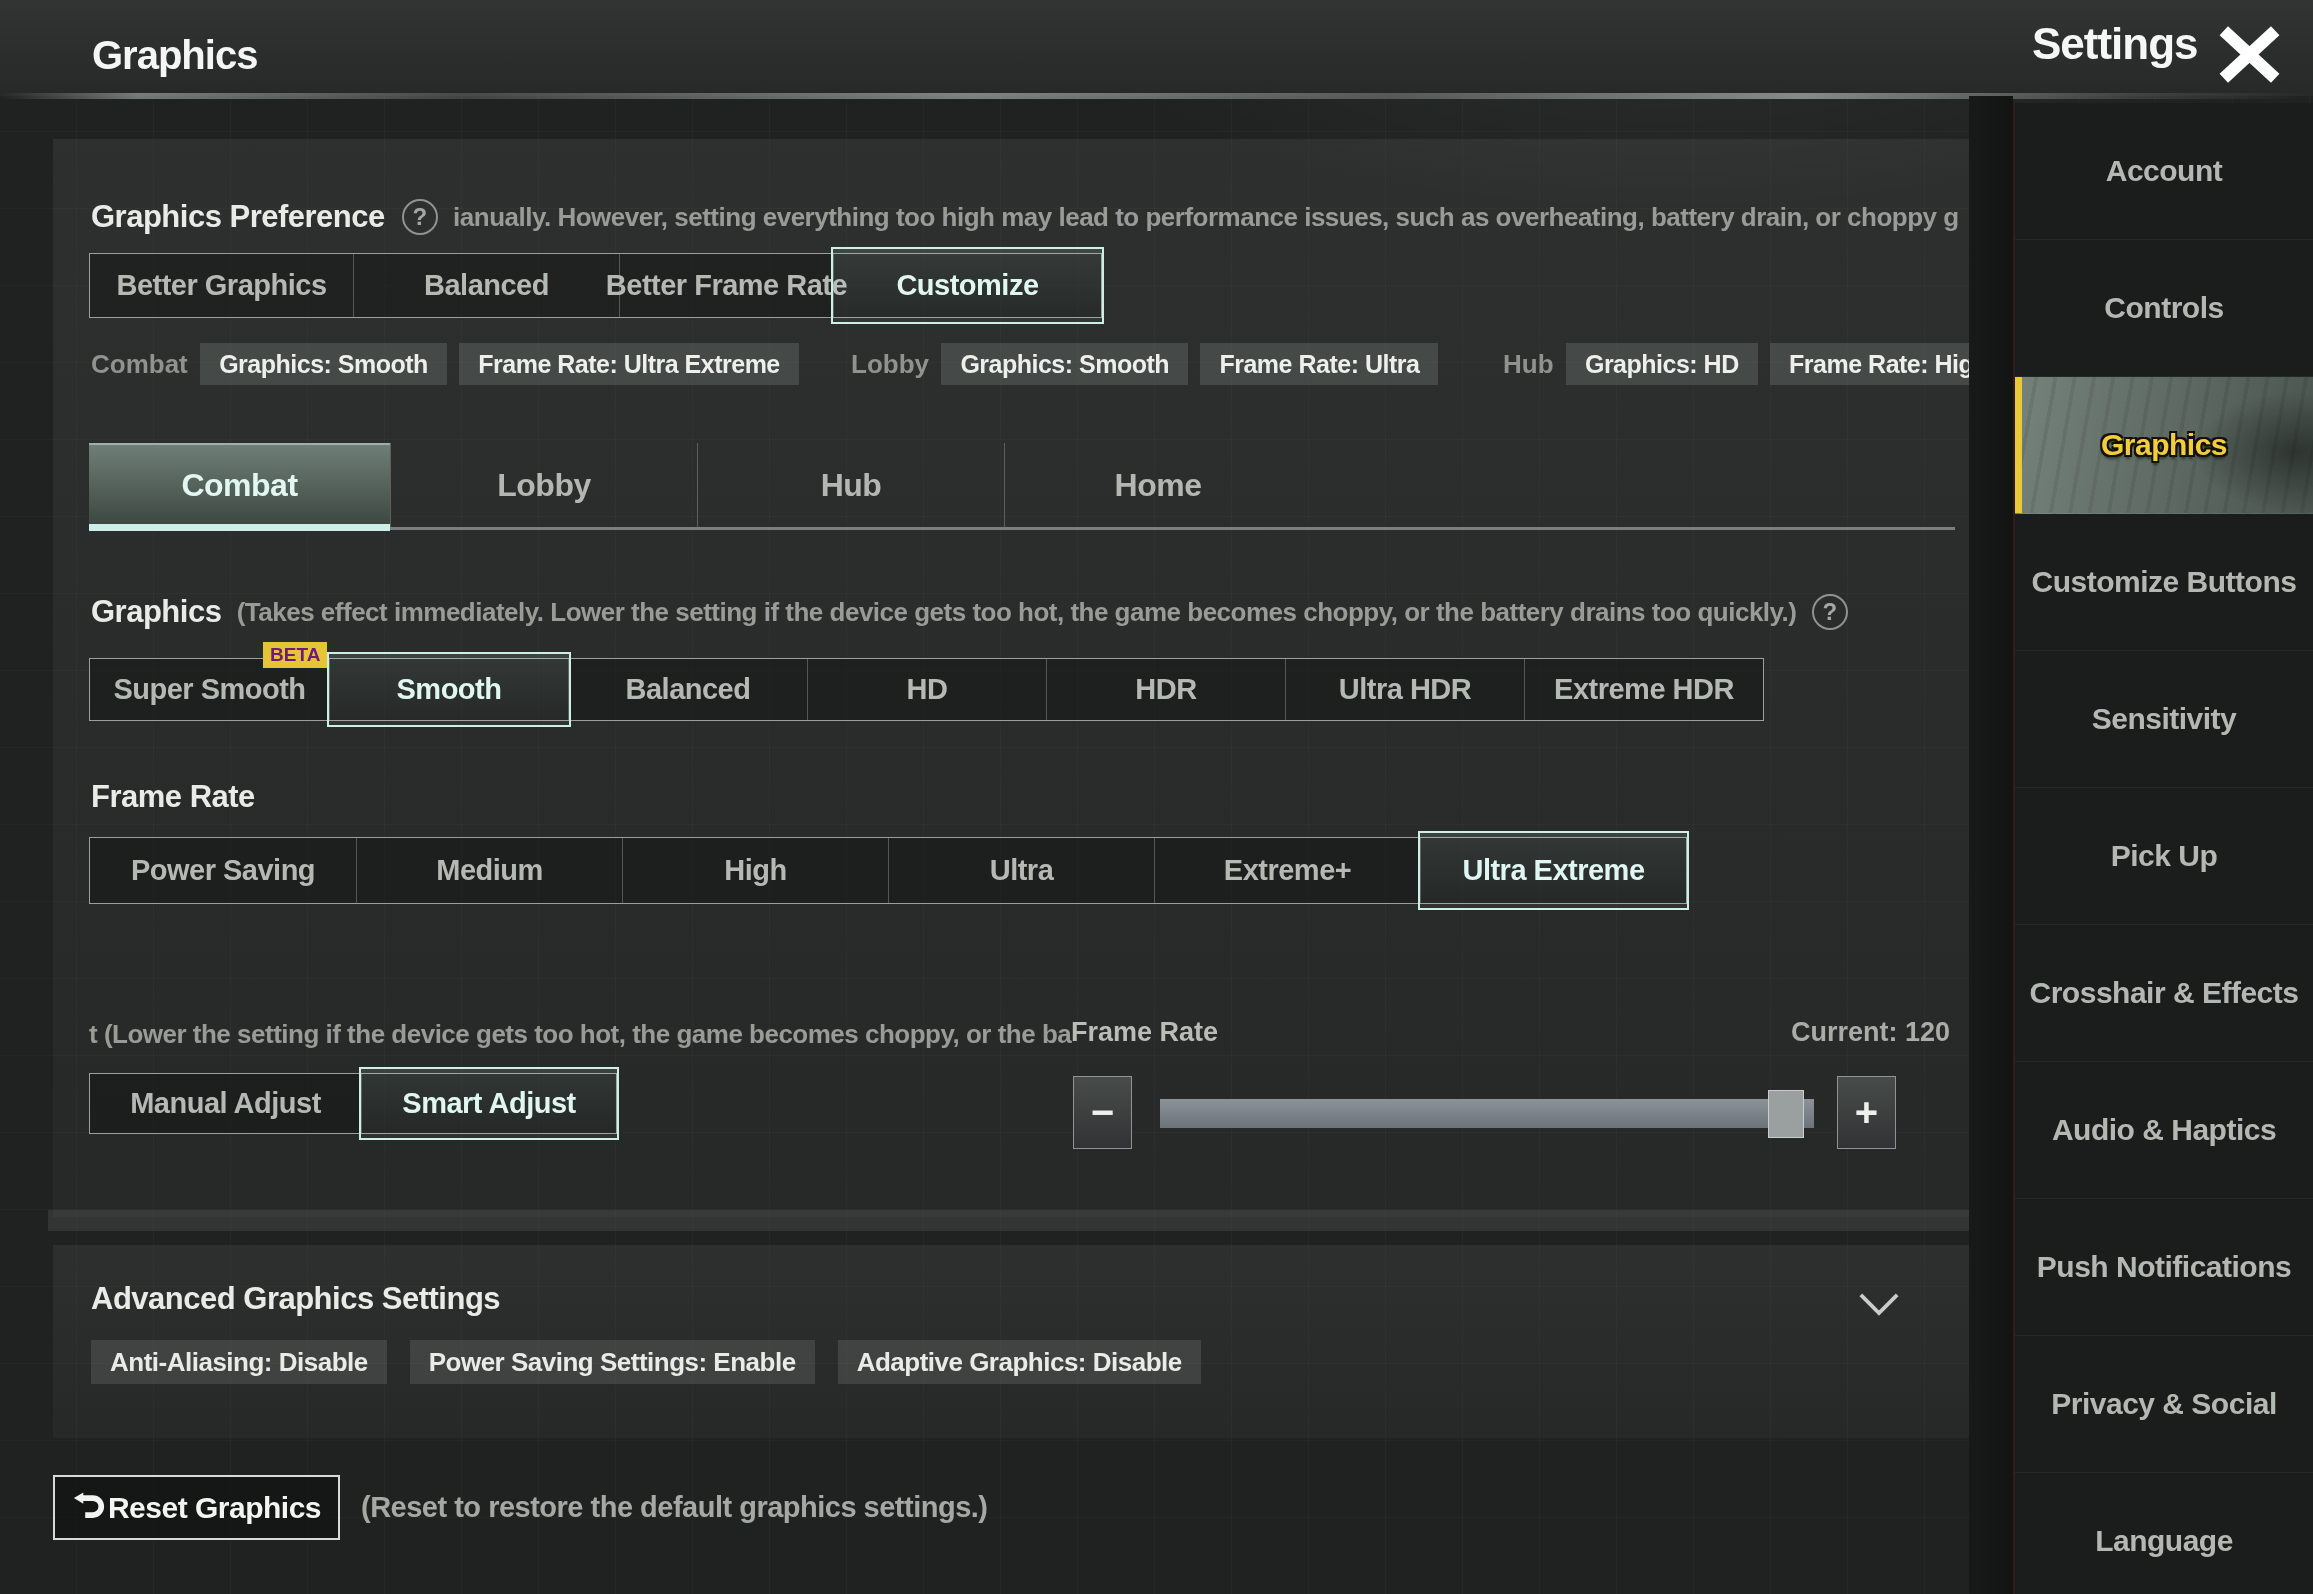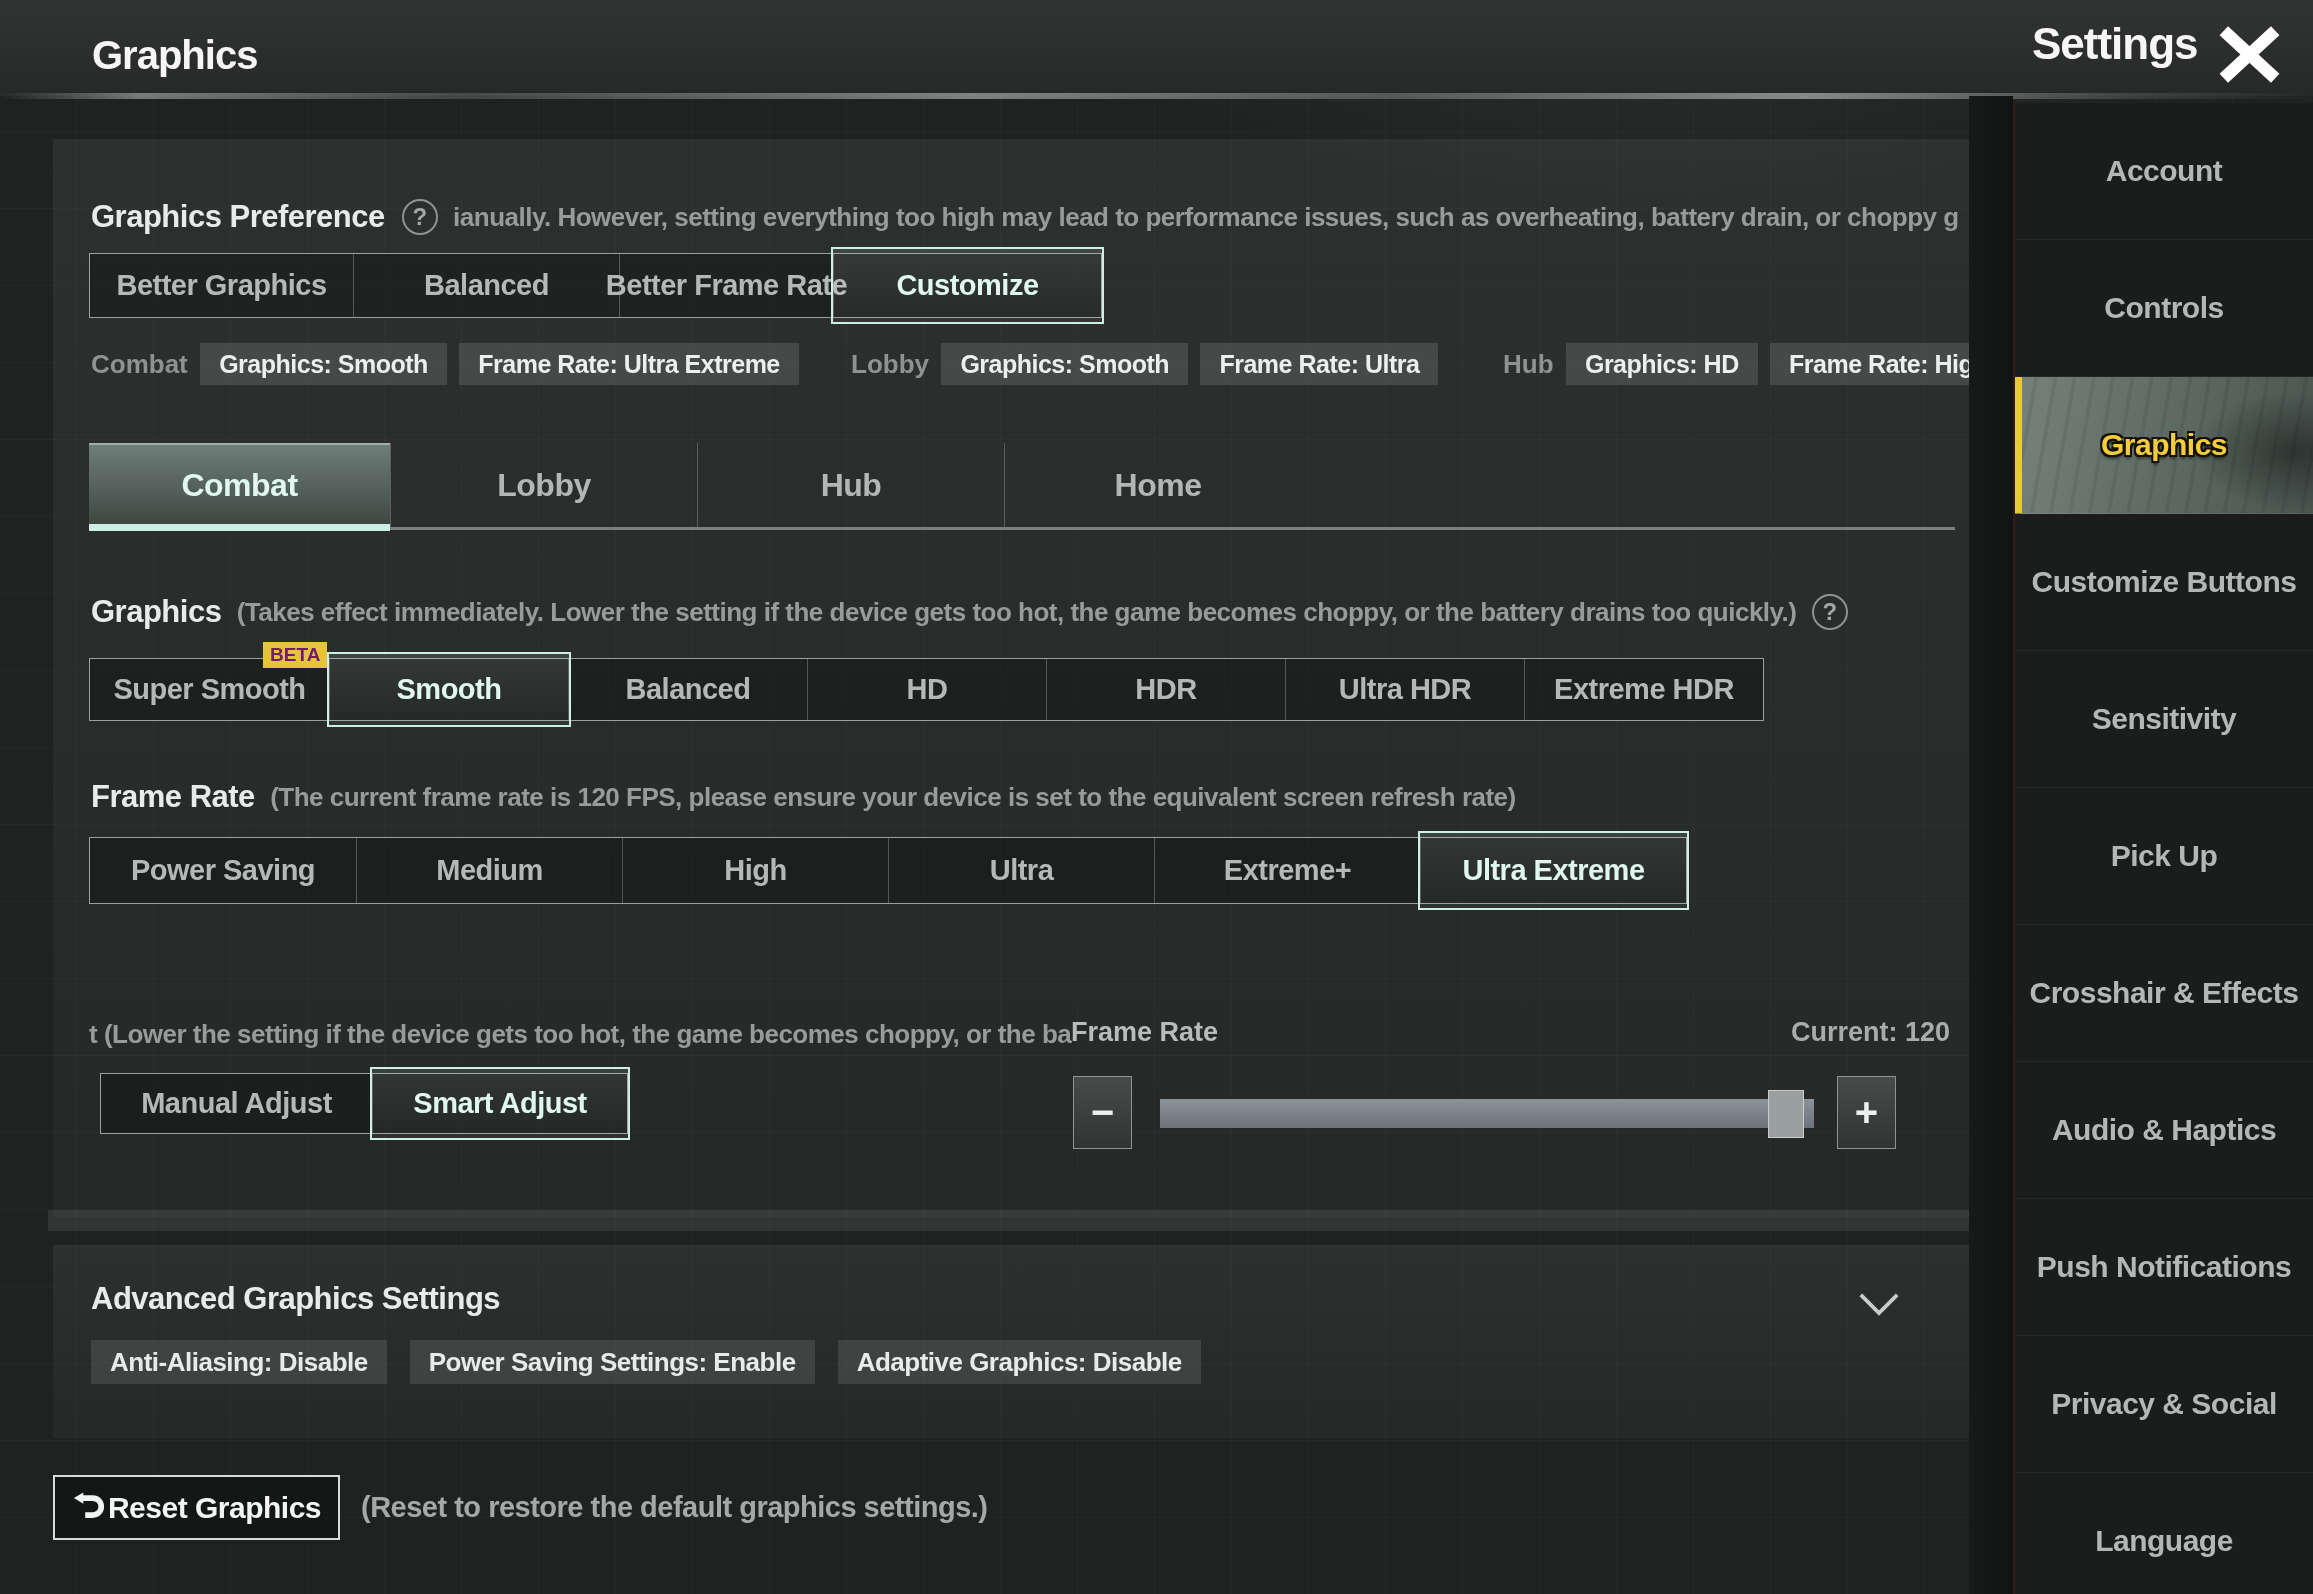--- a/index.html
+++ b/index.html
@@ -162,37 +162,36 @@
     <div class="seg selected" style="width:239px;">Smooth</div>
     <div class="seg" style="width:239px;">Balanced</div>
     <div class="seg" style="width:239px;">HD</div>
     <div class="seg" style="width:239px;">HDR</div>
     <div class="seg" style="width:239px;">Ultra HDR</div>
     <div class="seg" style="width:239px;">Extreme HDR</div>
   </div>
 
   <div class="abs row" style="left:91px;top:774px;height:46px;">
     <div class="sec-label">Frame Rate</div>
-    <div class="hint" style="margin-left:15.3px;">(The current frame rate is 120 FPS, please ensure your device is set to the equivalent screen refresh rate)</div>
   </div>
 
   <div class="abs group" style="left:89px;top:837px;height:65px;">
     <div class="seg" style="width:266px;">Power Saving</div>
     <div class="seg" style="width:266px;">Medium</div>
     <div class="seg" style="width:266px;">High</div>
     <div class="seg" style="width:266px;">Ultra</div>
     <div class="seg" style="width:266px;">Extreme+</div>
     <div class="seg selected" style="width:266px;">Ultra Extreme</div>
   </div>
 
   <div class="abs hint" style="left:89px;top:1019px;">t (Lower the setting if the device gets too hot, the game becomes choppy, or the ba</div>
   <div class="abs" style="left:1071px;top:1017px;font-size:27px;font-weight:bold;color:#b9bdba;">Frame Rate</div>
   <div class="abs" style="left:1625px;top:1017px;width:325px;text-align:right;font-size:27px;font-weight:bold;color:#a9adaa;">Current: 120</div>
 
-  <div class="abs group" style="left:89px;top:1073px;height:59px;margin-left:11px;">
+  <div class="abs group" style="left:89px;top:1073px;height:59px;">
     <div class="seg" style="width:271px;">Manual Adjust</div>
     <div class="seg selected" style="width:255px;">Smart Adjust</div>
   </div>
 
   <div class="abs btn-sq" style="left:1073px;top:1076px;width:59px;height:73px;">
     <span>−</span>
   </div>
   <div class="abs slider-track" style="left:1160px;top:1099px;width:654px;height:29px;"></div>
   <div class="abs slider-thumb" style="left:1768px;top:1090px;width:36px;height:48px;"></div>
   <div class="abs btn-sq" style="left:1837px;top:1076px;width:59px;height:73px;">

